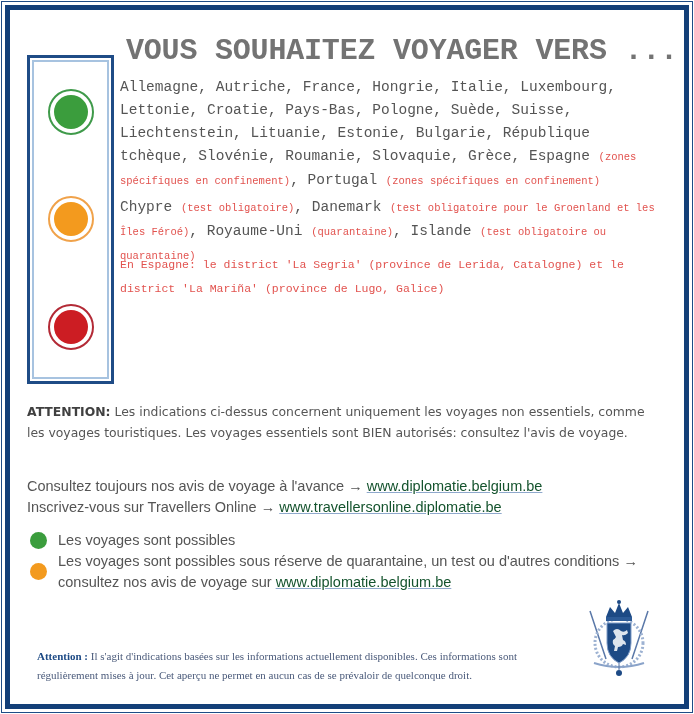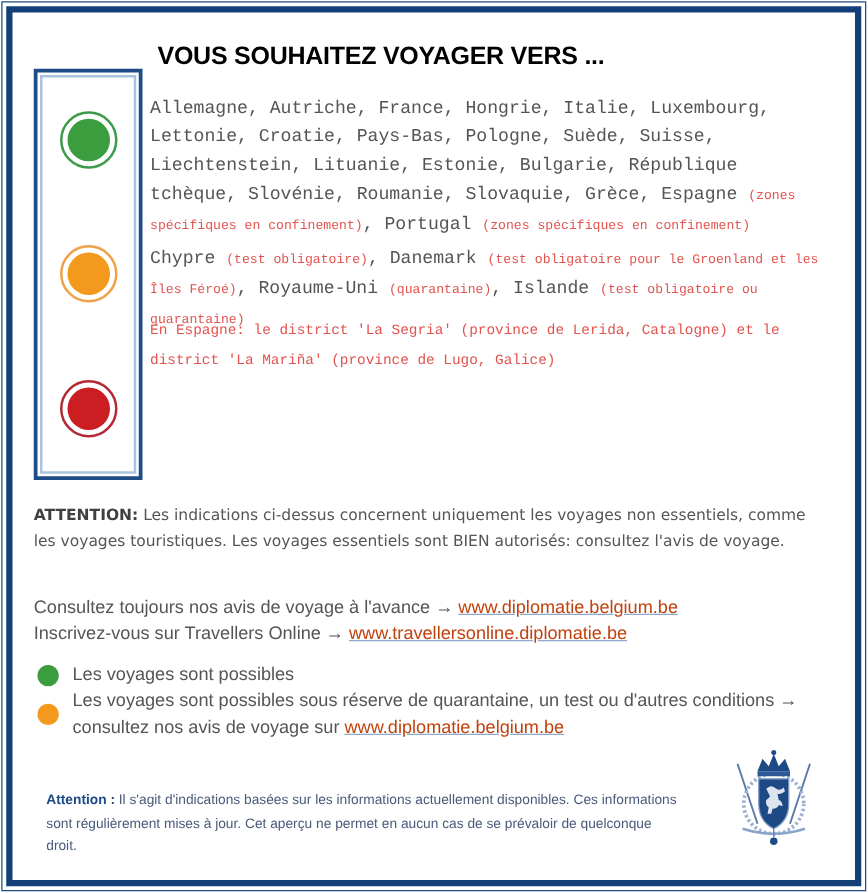--- a/index.html
+++ b/index.html
@@ -11,22 +11,22 @@
       border: 1px solid #1f4c86;
     }
     .frame-inner {
       position: absolute; left: 5px; top: 5px; width: 684px; height: 704px;
       border: 5px solid #133f78;
       background: #ffffff;
     }
 
     .title {
       position: absolute; left: 126px; top: 34px;
-      font-family: Liberation Sans, sans-serif; font-weight: bold;
-      font-size: 20px; letter-spacing: -0.2px; color: #000000;
+      font-family: Liberation Mono, monospace; font-weight: bold;
+      font-size: 30px; letter-spacing: -0.2px; color: #737373;
       white-space: nowrap;
     }
 
     .lights-panel {
       position: absolute; left: 27px; top: 55px; width: 87px; height: 329px;
       border: 3px solid #1f4c86;
     }
     .lights-panel::before {
       content: ""; position: absolute; left: 2px; top: 2px; right: 2px; bottom: 2px;
       border: 2px solid #a7c3e0;
@@ -59,37 +59,37 @@
     .attention {
       position: absolute; left: 27px; top: 401px; width: 630px;
       font-family: "DejaVu Sans", sans-serif; font-size: 12.4px; line-height: 21px; color: #555;
     }
     .attention b { color: #404040; }
 
     .consult {
       position: absolute; left: 27px; top: 476px; width: 640px;
       font-family: "Liberation Sans", sans-serif; font-size: 14.5px; line-height: 21px; color: #555;
     }
-    .link { color: #c2410c; text-decoration: underline; text-decoration-color: #8fa9cc; cursor: pointer; }
+    .link { color: #14532d; text-decoration: underline; text-decoration-color: #8fa9cc; cursor: pointer; }
 
     .legend {
       position: absolute; left: 30px; top: 530px; width: 640px;
       font-family: "Liberation Sans", sans-serif; font-size: 14.5px; line-height: 21px; color: #555;
     }
     .legend-item { position: relative; padding-left: 28px; }
     .legend-dot {
       position: absolute; left: 0; width: 17px; height: 17px; border-radius: 50%;
     }
     .legend-item.i1 .legend-dot { top: 2px; }
     .legend-item.i2 .legend-dot { top: 12px; }
     .legend-item.i3 .legend-dot { top: 2px; }
 
     .disclaimer {
-      position: absolute; left: 37px; top: 631px; width: 510px;
-      font-family: Liberation Sans, sans-serif; font-size: 11px; line-height: 18.5px; color: #4a5a7a;
+      position: absolute; left: 37px; top: 647px; width: 510px;
+      font-family: Liberation Serif, serif; font-size: 11px; line-height: 18.5px; color: #4a5a7a;
     }
     .disclaimer b { color: #1d4a85; }
 
     .coat {
       position: absolute; left: 584px; top: 597px; width: 70px; height: 86px;
     }
   </style>
 </head>
 <body>
 

